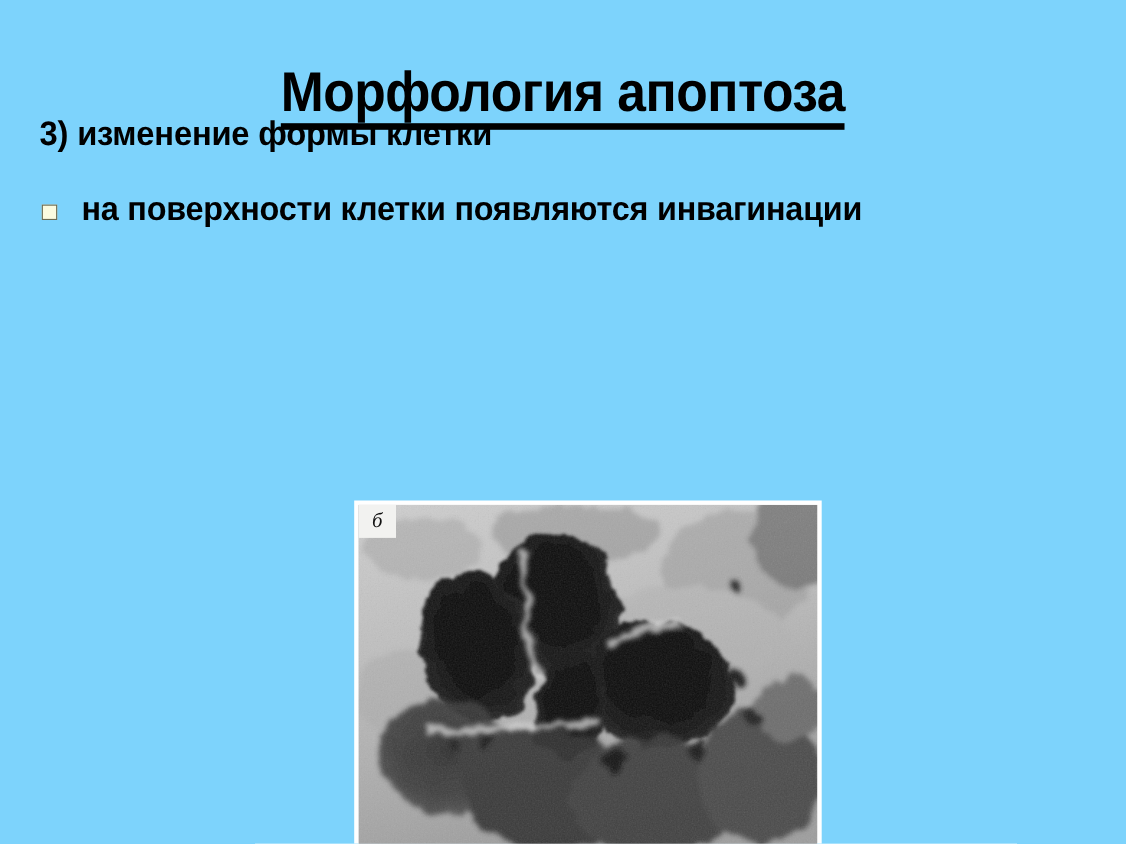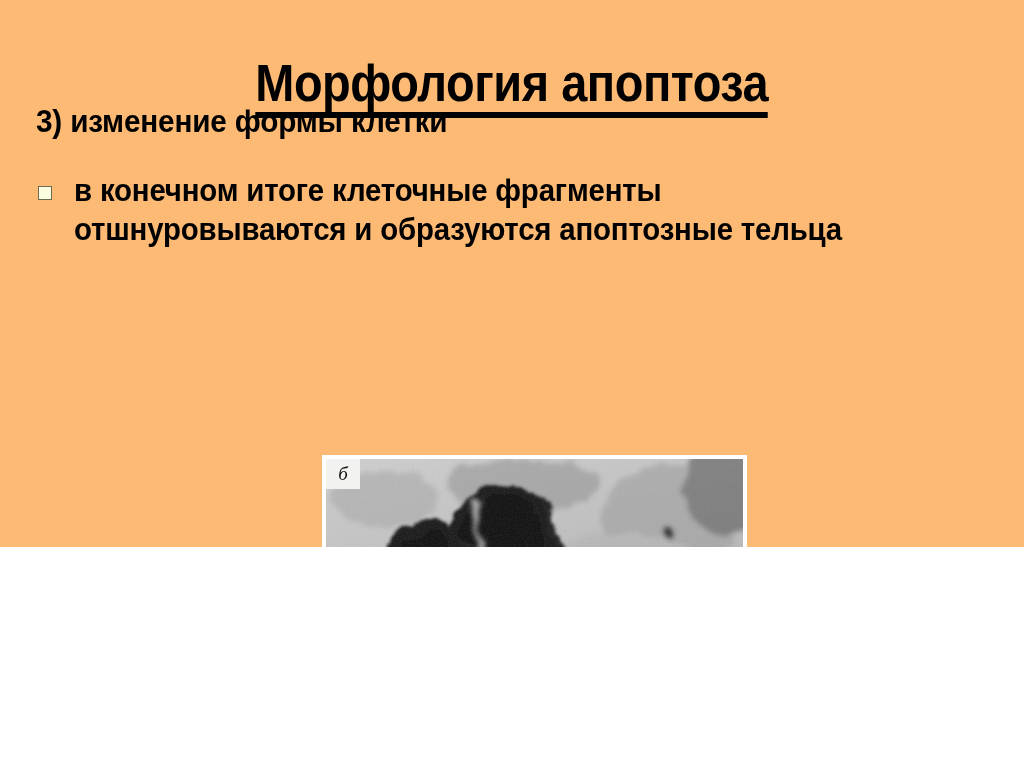--- a/index.html
+++ b/index.html
@@ -9,22 +9,22 @@
   }
   body {
     width: 1024px;
     height: 767px;
     overflow: hidden;
     font-family: "Liberation Sans", "DejaVu Sans", sans-serif;
   }
   .slide {
     position: relative;
     width: 1024px;
-    height: 547px;
-    background: #fdba74;
+    height: 767px;
+    background: #7dd3fc;
     overflow: hidden;
   }
   
   .title-wrap {
     position: absolute;
     top: 22px;
     left: 0;
     width: 1024px;
     text-align: center;
   }
@@ -126,26 +126,26 @@
 <div class="slide">
 
   <div class="title-wrap">
     <h1 class="slide-title">Морфология апоптоза</h1>
   </div>
 
   <div class="body-block">
 
     <p class="intro-line">3) изменение формы клетки</p>
 
-
-
-    <div class="bullet-row">
+    <div class="bullet-row wide">
       <span class="bullet-marker"></span>
-      <span class="bullet-text">в конечном итоге клеточные фрагменты отшнуровываются и образуются апоптозные тельца</span>
+      <span class="bullet-text">на поверхности клетки появляются инвагинации</span>
     </div>
+
+
 
   </div>
 
   <div class="micrograph">
     <div class="micro-inner">
       <svg viewBox="0 0 425 320" preserveAspectRatio="none">
         <defs>
           <filter id="grain">
             <feTurbulence type="fractalNoise" baseFrequency="0.75" numOctaves="4" seed="7" result="n"></feTurbulence>
             <feColorMatrix in="n" type="saturate" values="0"></feColorMatrix>

